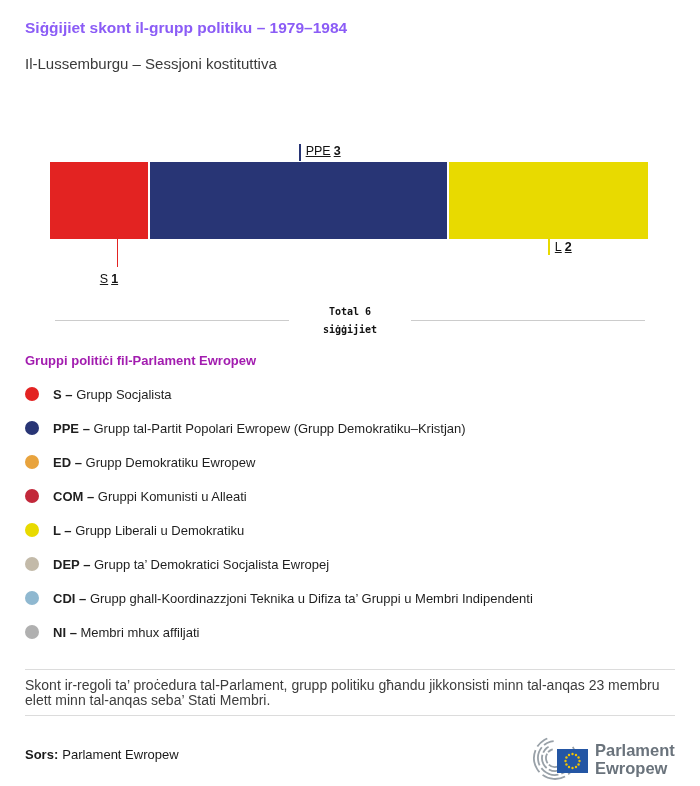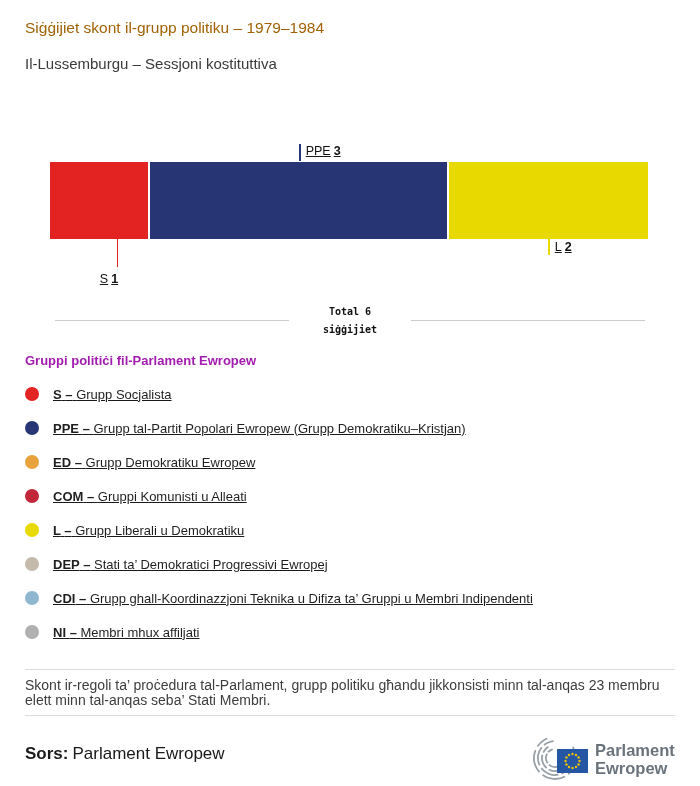--- a/index.html
+++ b/index.html
@@ -5,21 +5,21 @@
   * { margin:0; padding:0; box-sizing:border-box; }
   html,body { background:#fff; }
   body {
     width:700px; height:786px; overflow:hidden;
     font-family:"Liberation Sans", sans-serif;
     color:#1a1a1a;
   }
   .page { padding:18px 25px 0 25px; }
 
   
-  .title { font-size:15.5px; font-weight:normal; color:#a16207; line-height:20px; }
+  .title { font-size:15.5px; font-weight:bold; color:#8b5cf6; line-height:20px; }
   .subtitle { margin-top:16px; font-size:15px; color:#3a3a3a; line-height:20px; }
 
   
   .chart-area { position:relative; margin:70px 0 0 25px; width:598px; height:135px; }
   .bar { position:absolute; top:18px; left:0; width:100%; height:77px; display:flex; }
   .seg { height:100%; }
   .seg:not(:last-child) { border-right:2px solid #fff; }
   .callout { position:absolute; display:flex; gap:5px;text-decoration:underline; }
   .callout.above { top:0; align-items:flex-start; }
   .callout.below { top:95px; align-items:flex-end; }
@@ -31,33 +31,33 @@
   .total-divider { display:flex; align-items:center; gap:34px; margin:24px 30px 0 30px; }
   .total-divider .line { flex:1; height:1px; background:#cccccc; }
   .total-text {
     text-align:center; font-family:"DejaVu Sans Mono", monospace;
     font-weight:bold; font-size:10px; line-height:17.5px; color:#111;
   }
 
   
   .legend-heading { margin-top:13px; font-size:13px; font-weight:bold; color:#a21caf; line-height:20px; }
   .legend-list { margin-top:6px; }
-  .legend-item { display:flex; align-items:center; height:34px;text-decoration:underline; }
+  .legend-item { display:flex; align-items:center; height:34px; }
   .dot { width:14px; height:14px; border-radius:50%; flex:0 0 14px; margin-right:14px; }
   .legend-text { font-size:13px; color:#1f1f1f; }
   .legend-text b { font-size:13px; }
 
   
   .rule { border:none; border-top:1px solid #dcdcdc; margin:0; }
   .rule.top { margin-top:20px; }
   .footnote { margin:8px 0; font-size:14px; line-height:14.5px; color:#3d3d3d; max-width:655px; }
 
   
   .footer { display:flex; align-items:center; justify-content:space-between; margin-top:12px; }
-  .source { font-size:17px; color:#1a1a1a; }
+  .source { font-size:13px; color:#1a1a1a; }
   .source b { margin-right:4px; }
   .logo { display:flex; align-items:center;justify-content:center; }
 </style>
 </head>
 <body>
 
 <div class="page">
 
   <div class="title">Siġġijiet skont il-grupp politiku – 1979–1984</div>
   <div class="subtitle">Il-Lussemburgu – Sessjoni kostituttiva</div>
@@ -109,21 +109,21 @@
     <div class="legend-item">
       <span class="dot" style="background-color: rgb(194, 40, 58);"></span>
       <span class="legend-text"><b><span>COM</span> <span>–</span></b> <span>Gruppi Komunisti u Alleati</span></span>
     </div>
     <div class="legend-item">
       <span class="dot" style="background-color: rgb(232, 218, 0);"></span>
       <span class="legend-text"><b><span>L</span> <span>–</span></b> <span>Grupp Liberali u Demokratiku</span></span>
     </div>
     <div class="legend-item">
       <span class="dot" style="background-color: rgb(195, 186, 169);"></span>
-      <span class="legend-text"><b><span>DEP</span> <span>–</span></b> <span>Stati ta’ Demokratici Progressivi Ewropej</span></span>
+      <span class="legend-text"><b><span>DEP</span> <span>–</span></b> <span>Grupp ta’ Demokratici Socjalista Ewropej</span></span>
     </div>
     <div class="legend-item">
       <span class="dot" style="background-color: rgb(143, 184, 208);"></span>
       <span class="legend-text"><b><span>CDI</span> <span>–</span></b> <span>Grupp ghall-Koordinazzjoni Teknika u Difiza ta’ Gruppi u Membri Indipendenti</span></span>
     </div>
     <div class="legend-item">
       <span class="dot" style="background-color: rgb(176, 176, 176);"></span>
       <span class="legend-text"><b><span>NI</span> <span>–</span></b> <span>Membri mhux affiljati</span></span>
     </div>
   </div>

